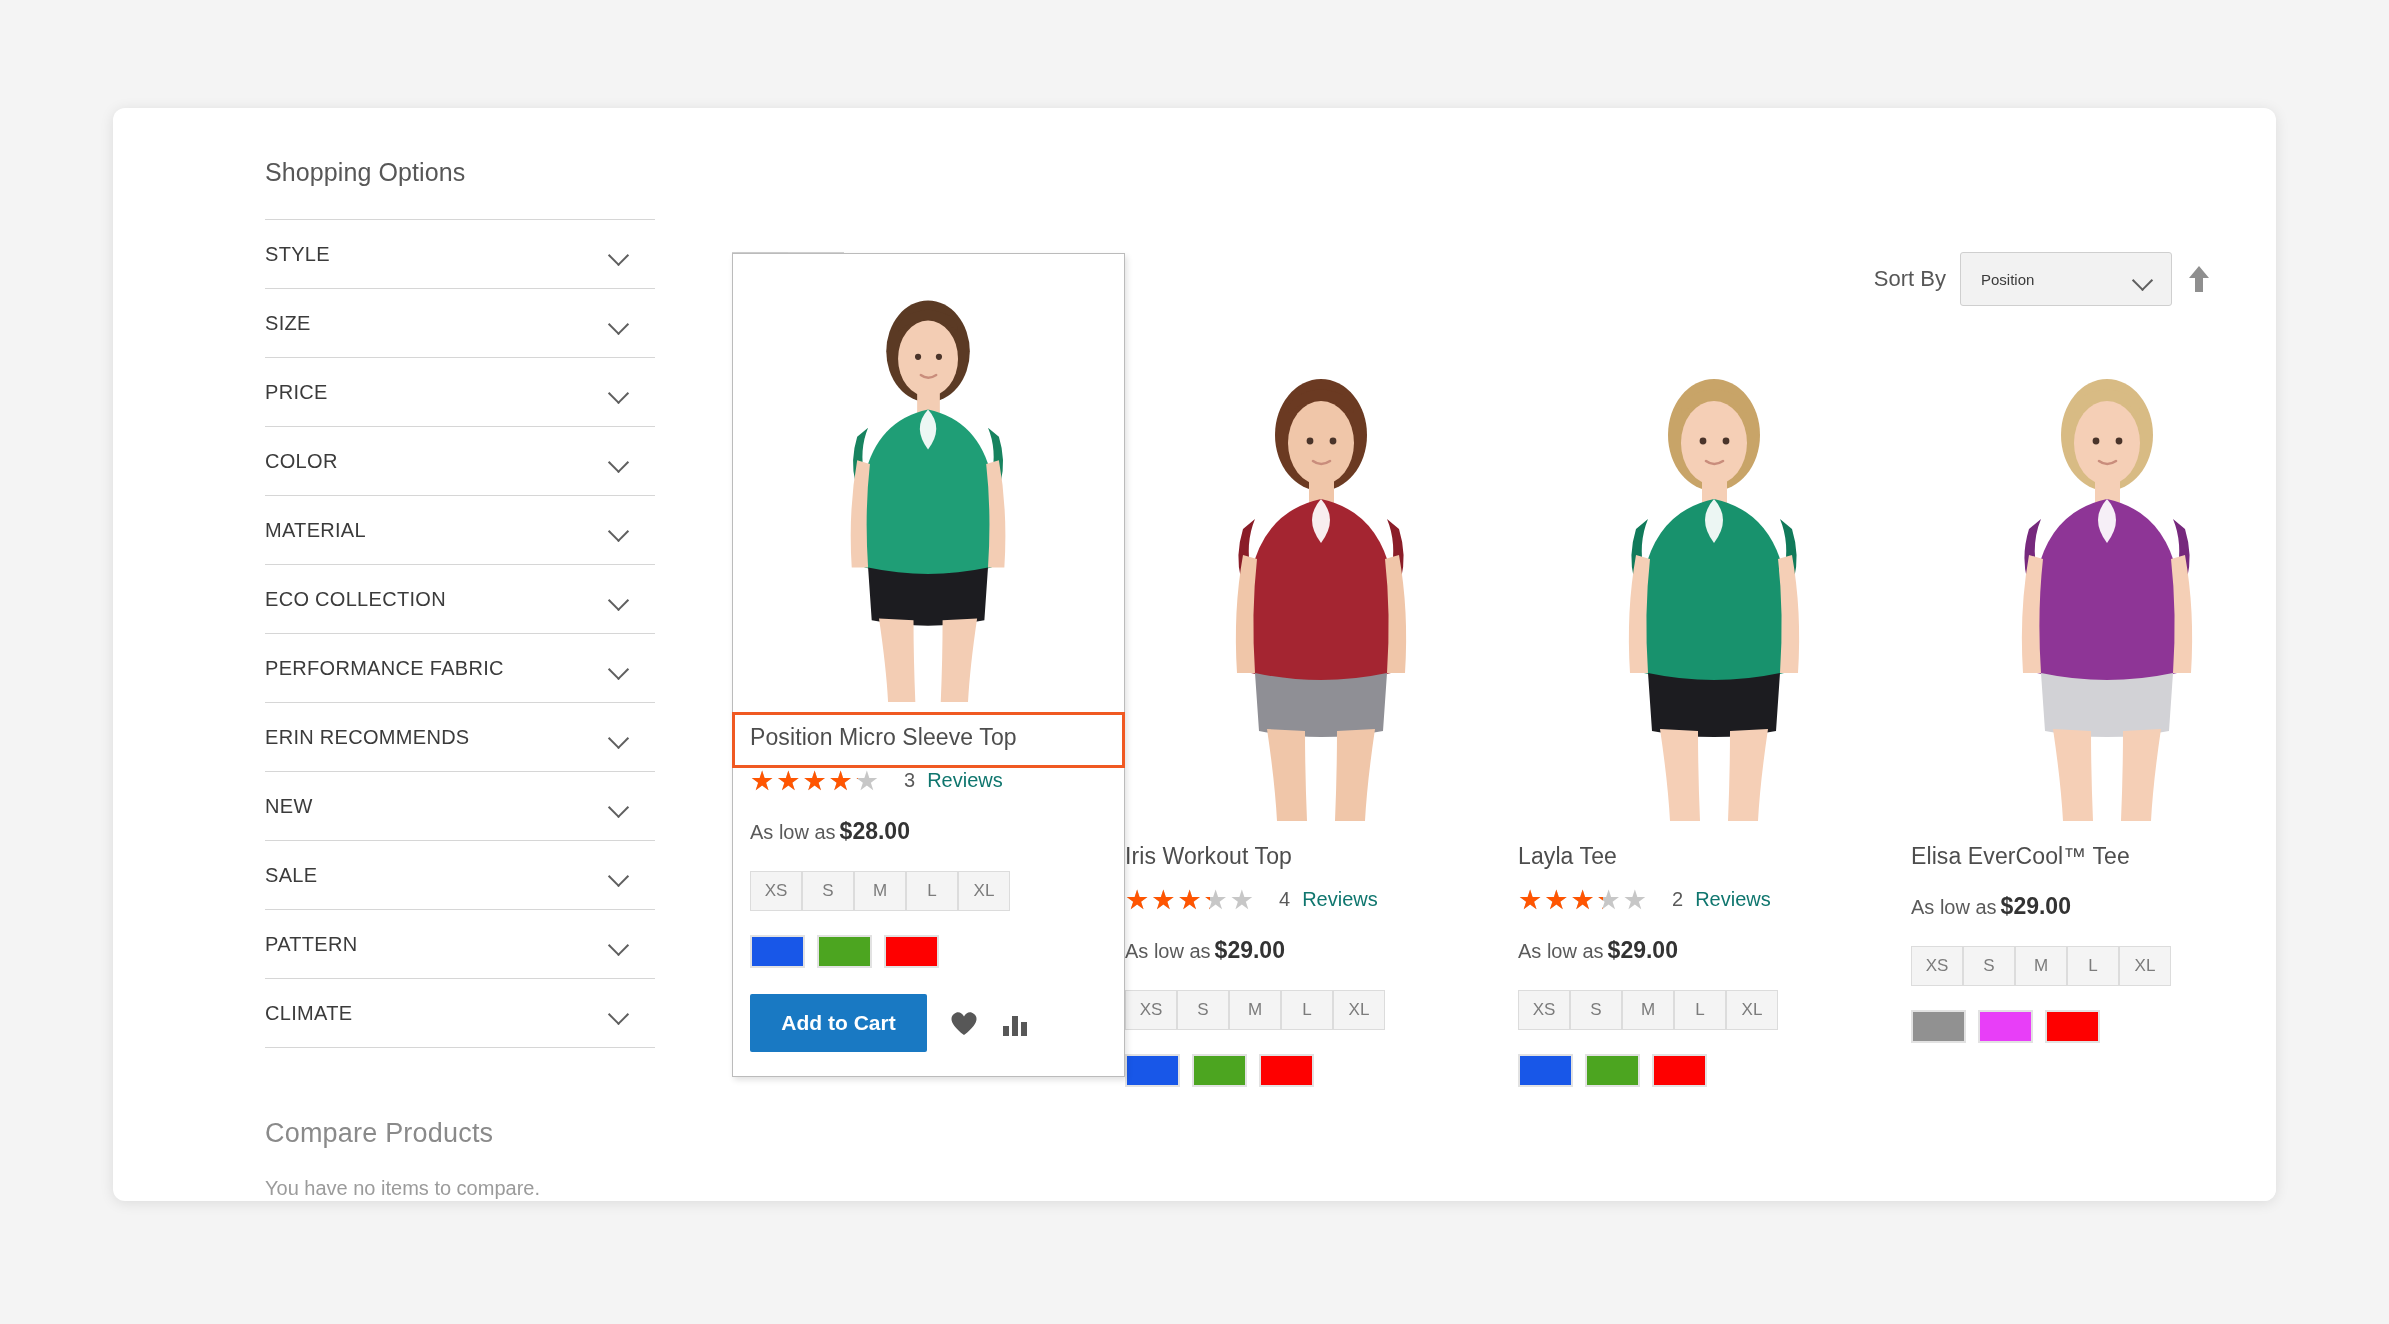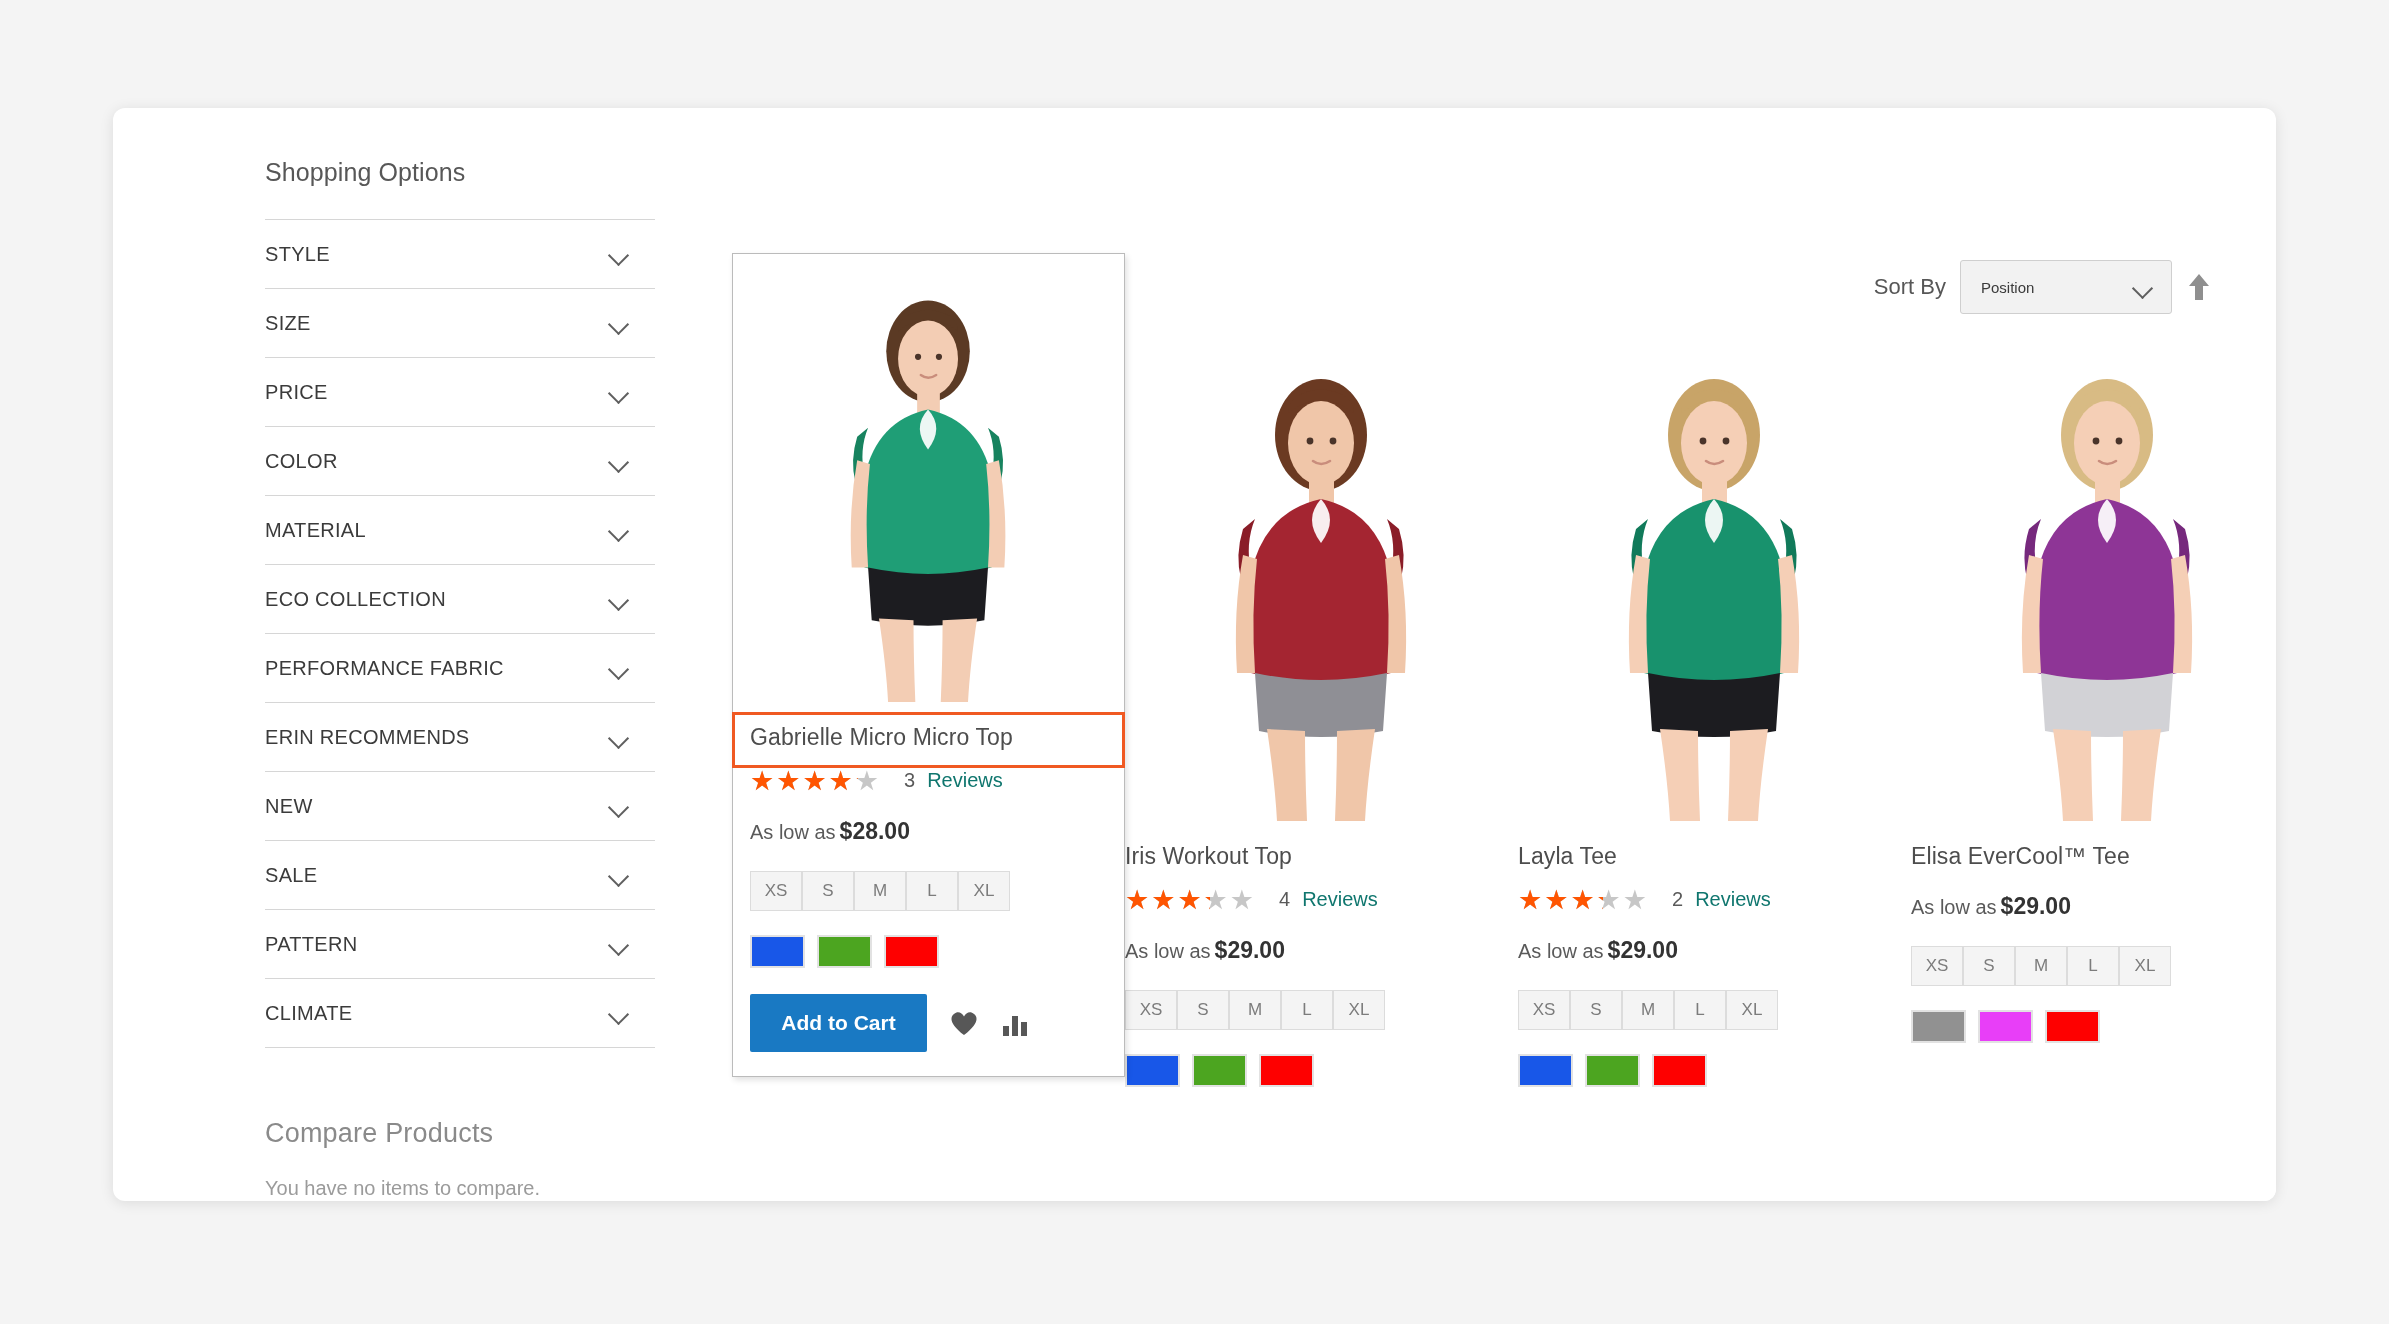--- a/index.html
+++ b/index.html
@@ -64,21 +64,21 @@
     padding-top: 28px;
   }
 
   
   .main {
     position: absolute;
     left: 542px; top: 0; right: 0; bottom: 0;
   }
   .toolbar {
     position: absolute;
-    left: 77px; top: 152px;
+    left: 77px; top: 144px;
     width: 1480px; height: 56px;
   }
   .mode-group { position: absolute; left: 0; top: 0; display: flex; }
   .mode-btn {
     width: 56px; height: 56px;
     border: 1px solid #d3d3d3;
     display: flex; align-items: center; justify-content: center;
     cursor: pointer; background: #f6f6f6;
   }
   .mode-btn.active { background: #e2e2e2; border-color: #cfcfcf; }
@@ -339,21 +339,21 @@
                 <path d="M196 156 Q178 176 196 200 Q214 176 196 156Z" fill="#ffffff" opacity="0.92"></path>
                 <path d="M126 230 Q120 200 130 176 L118 186 Q110 212 116 236Z" fill="#17835f"></path>
                 <path d="M266 230 Q272 200 262 176 L274 186 Q282 212 276 236Z" fill="#17835f"></path>
                 <path d="M118 212 Q108 268 112 330 L130 330 Q126 270 132 216Z" fill="#f3cdb4"></path>
                 <path d="M274 212 Q284 268 280 330 L262 330 Q266 270 260 216Z" fill="#f3cdb4"></path>
                 <path d="M130 330 Q196 344 262 330 L258 388 Q196 400 134 388Z" fill="#1c1c20"></path>
                 <path d="M142 386 Q150 440 152 478 L182 478 Q180 430 180 388Z" fill="#f3cdb4"></path>
                 <path d="M250 386 Q242 440 240 478 L210 478 Q212 430 212 388Z" fill="#f3cdb4"></path>
               </svg>
             </div>
-            <div class="pname">Gabrielle Micro Micro Top</div>
+            <div class="pname">Position Micro Sleeve Top</div>
             <div class="rating-row">
               <span class="stars">
                 <span class="back">★★★★★</span>
                 <span class="front" style="width:76%">★★★★★</span>
               </span>
               <span class="review-count">3</span>
               <span class="review-word">Reviews</span>
             </div>
             <div class="price-row"><span>As low as</span><span class="amt">$28.00</span></div>
             <div class="swatch-sizes">

